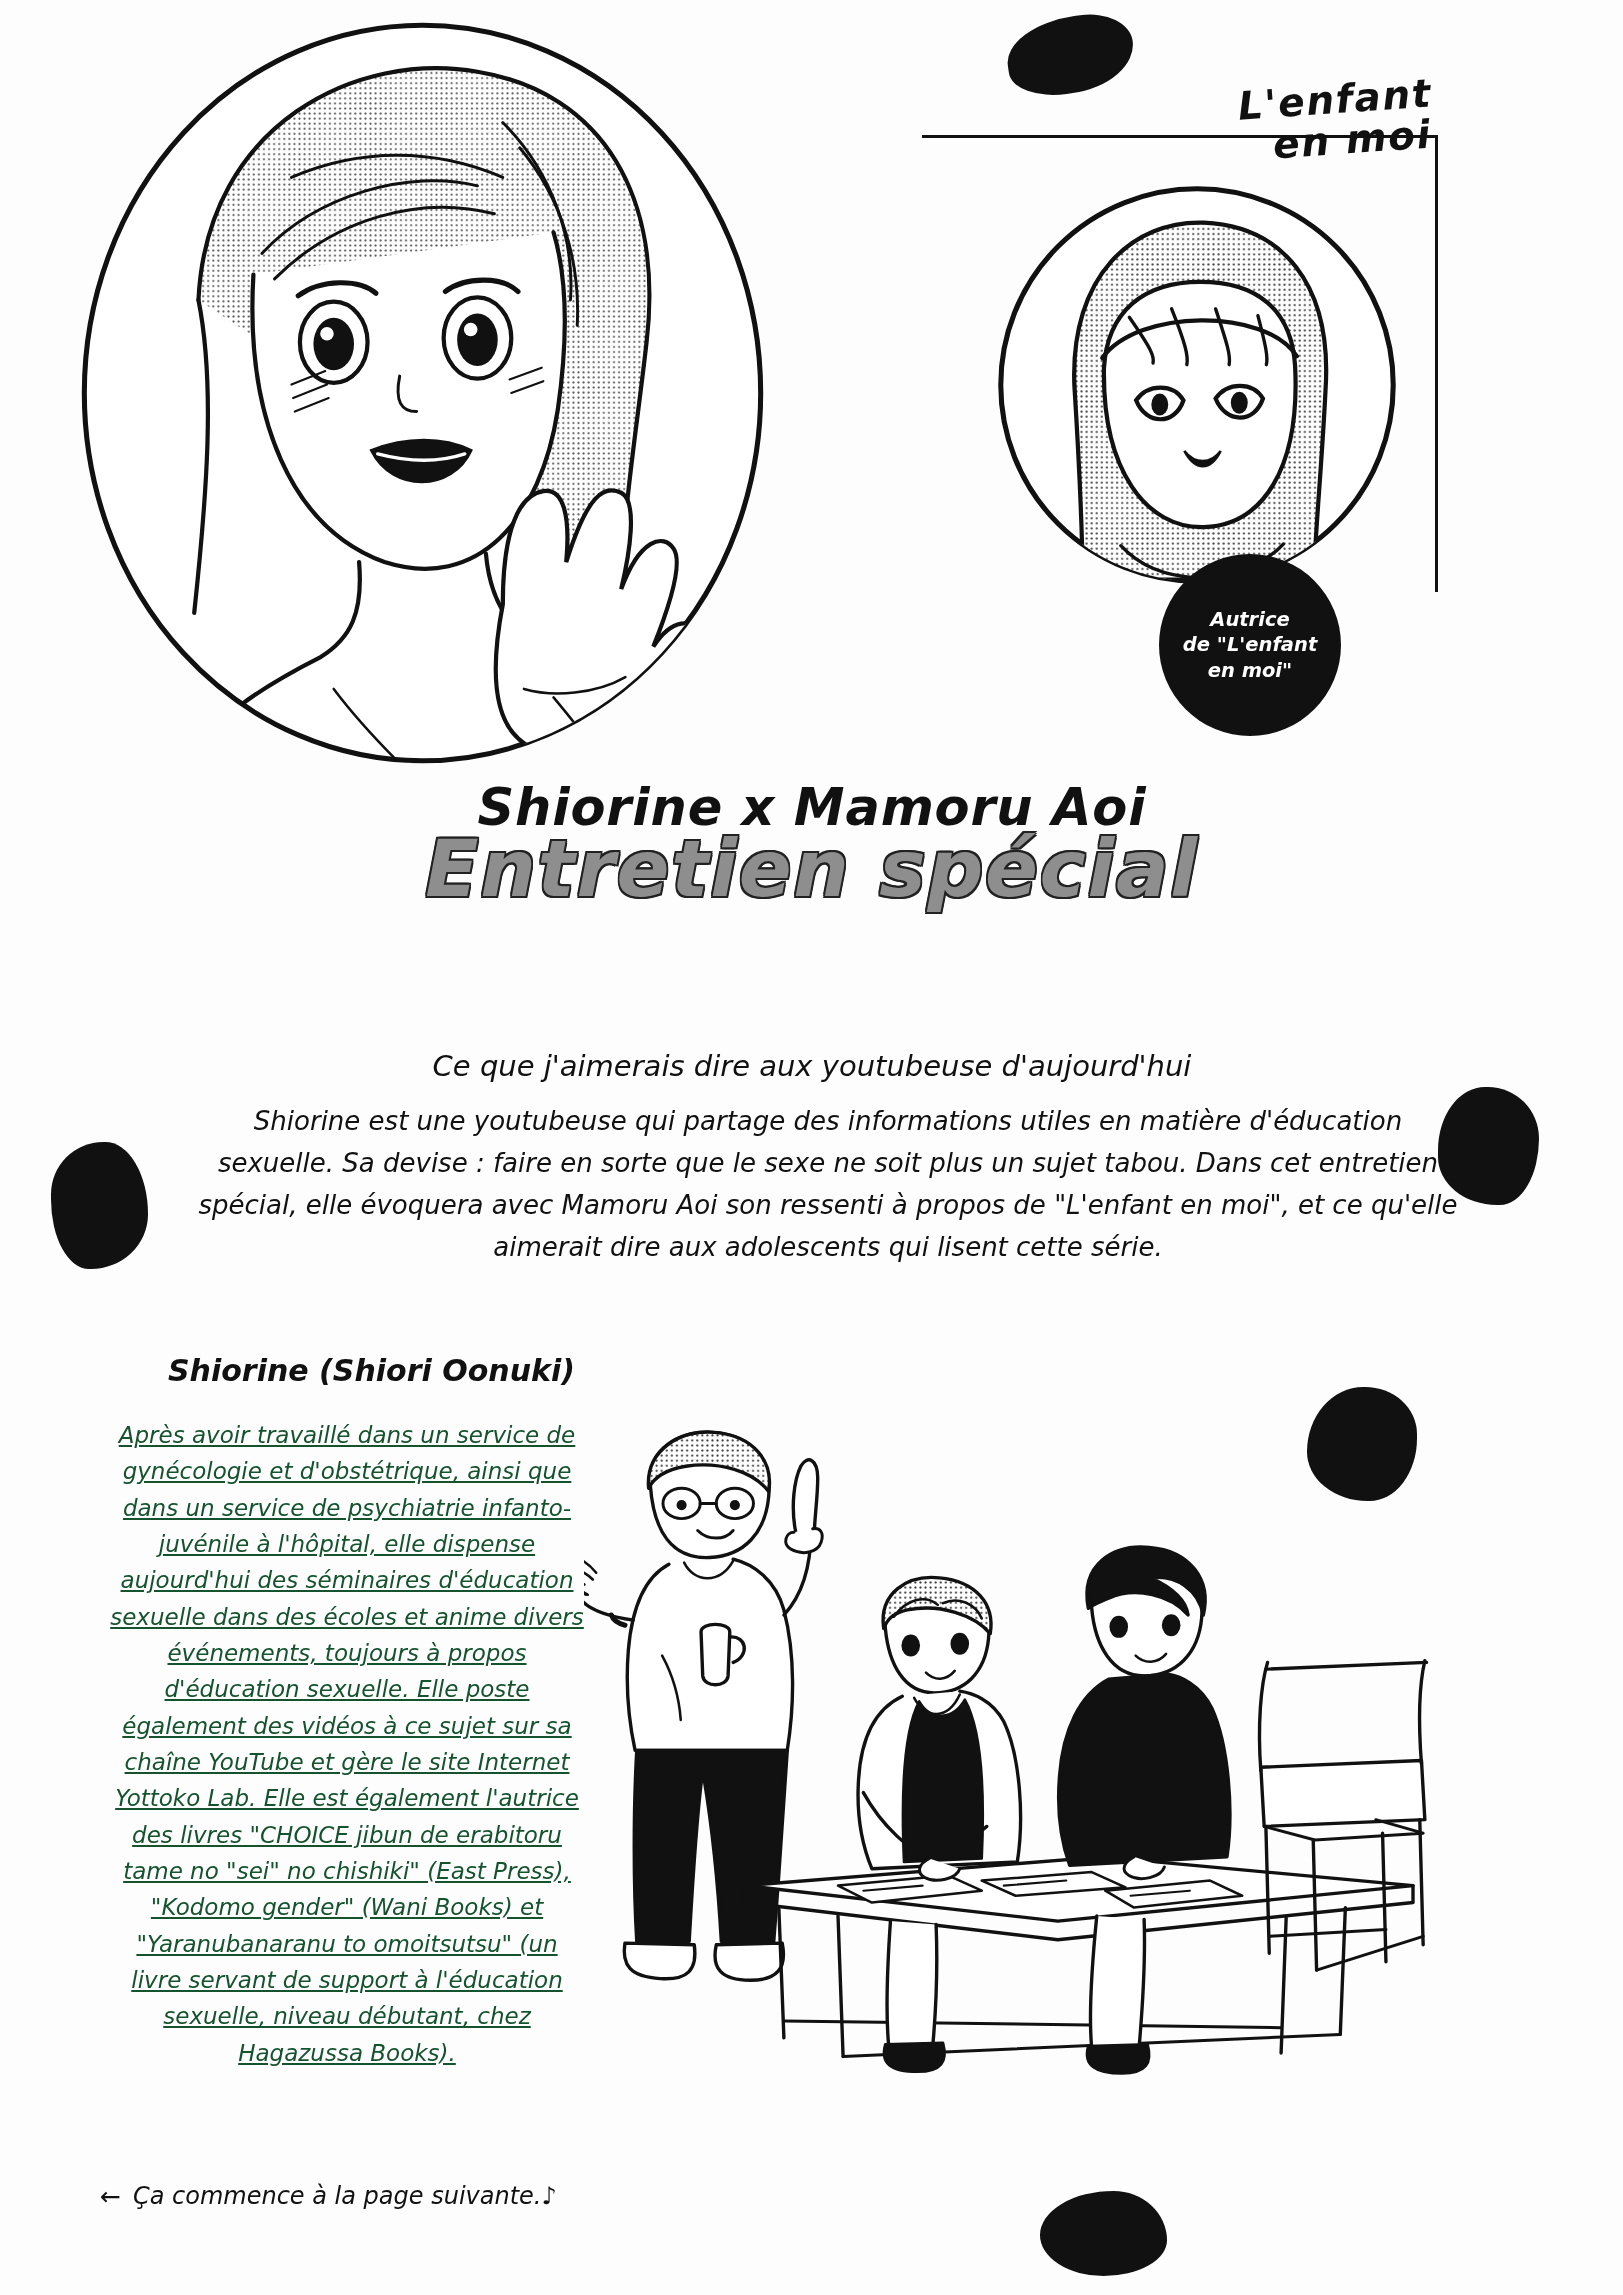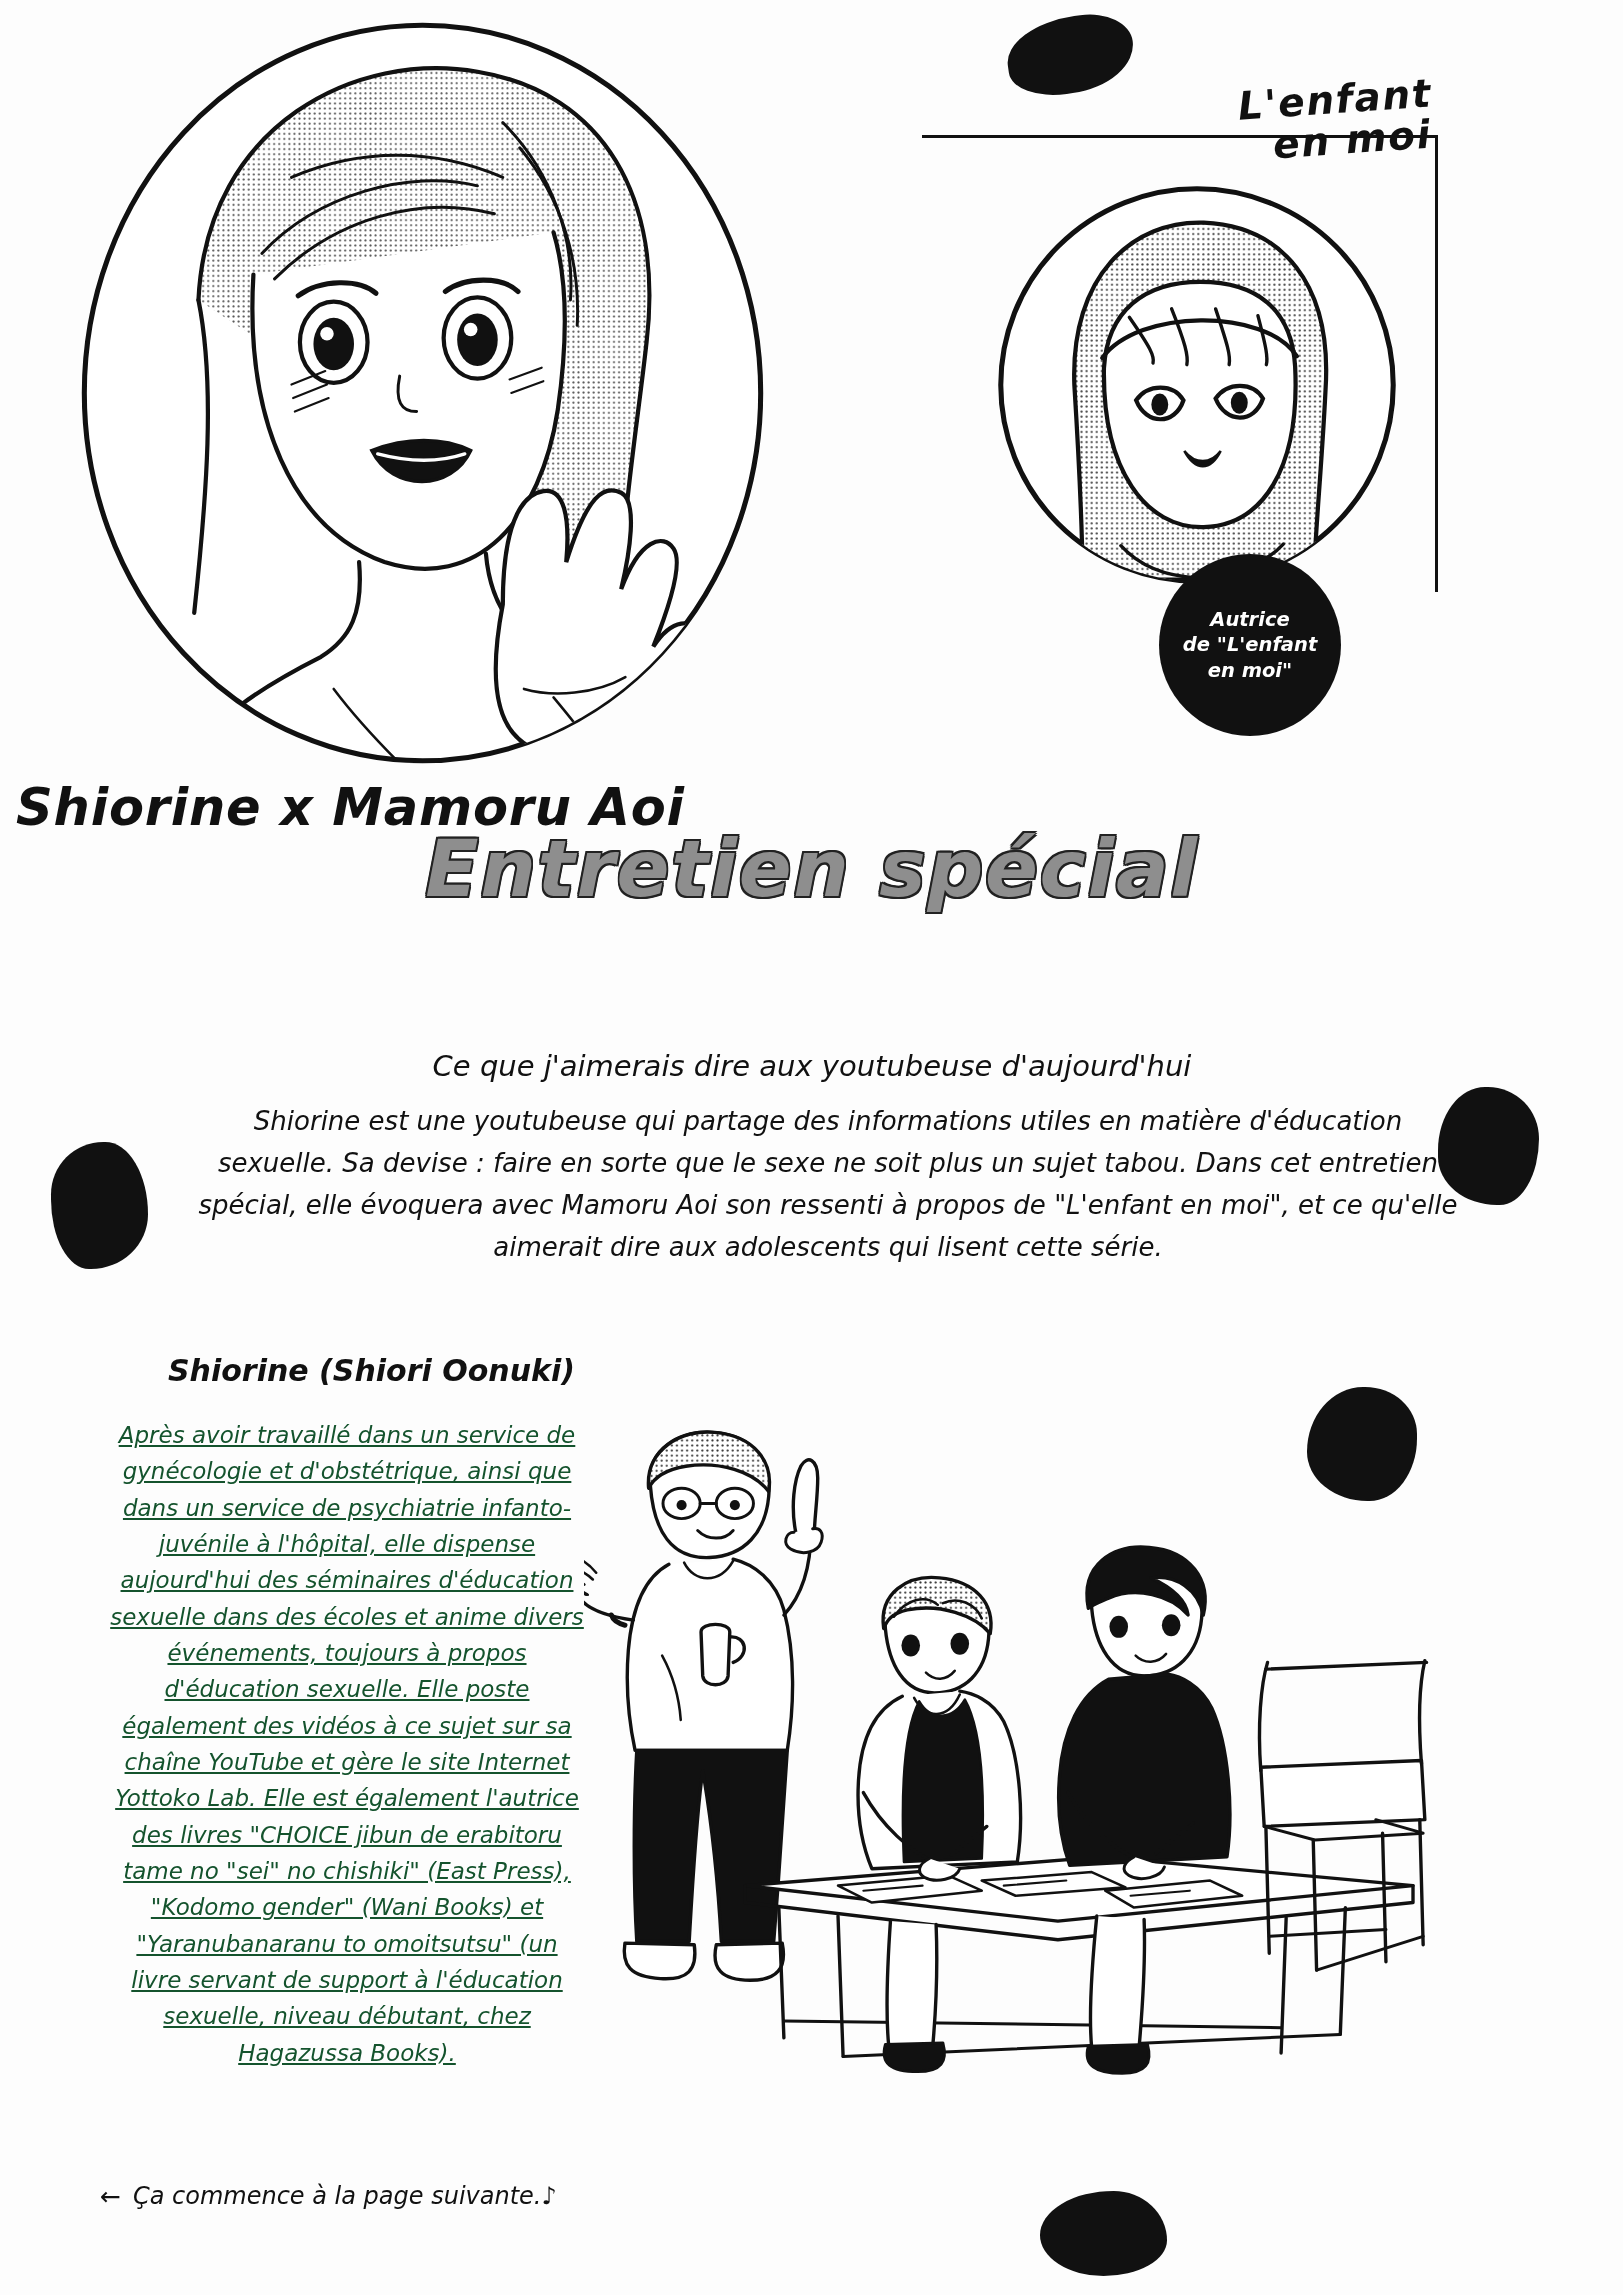--- a/index.html
+++ b/index.html
@@ -109,23 +109,23 @@
     font-style: italic;
     font-weight: 700;
     line-height: 1.3;
   }
   .bubble.left  { left: 135px;  top: 567px; width: 195px; height: 195px; font-size: 19.5px; }
   .bubble.right { left: 1159px; top: 554px; width: 182px; height: 182px; font-size: 19.5px; }
 
   
   .title-names {
     position: absolute;
-    left: 16px; right: 0;
+    left: 0; right: 0;
     top: 778px;
-    text-align: left;
+    text-align: center;
     font-family: "DejaVu Sans", sans-serif;
     font-style: italic;
     font-weight: 700;
     font-size: 51px;
     letter-spacing: 0.8px;
     color: #111;
   }
   .title-main {
     position: absolute;
     left: 0; right: 0;

